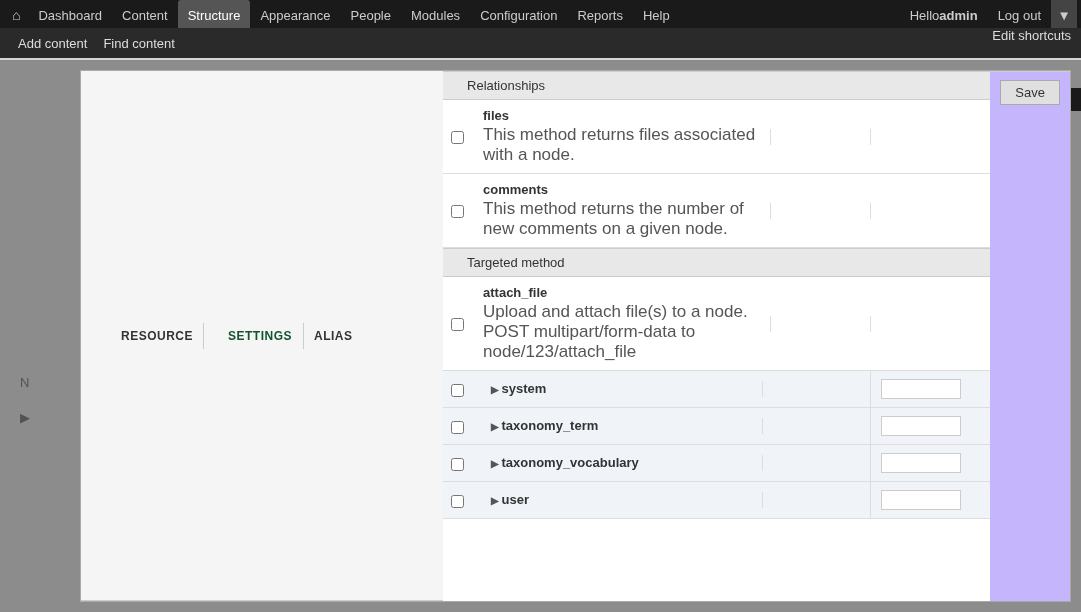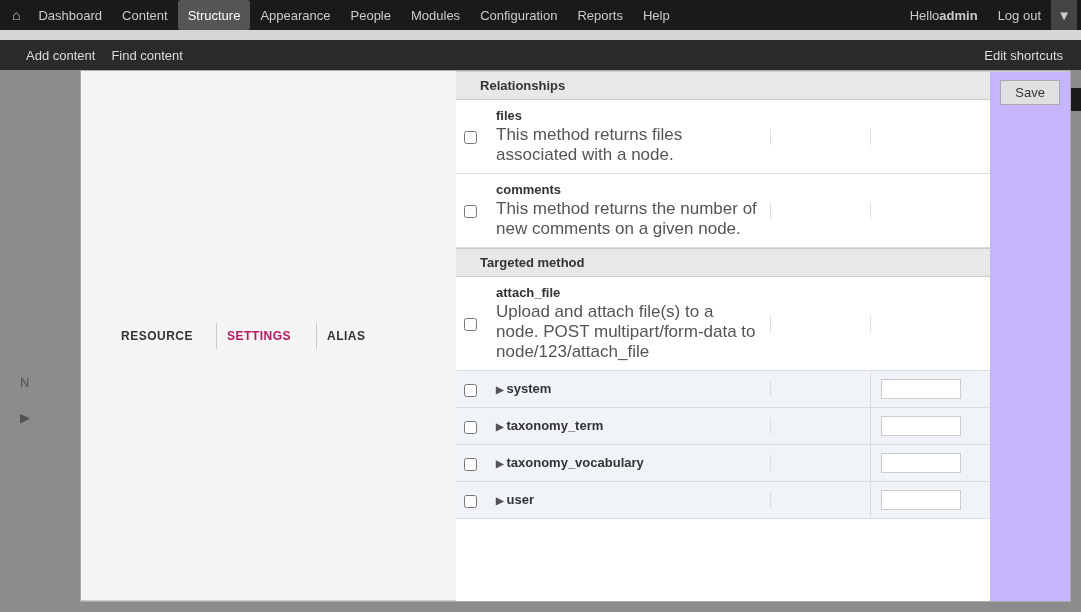--- a/index.html
+++ b/index.html
@@ -67,27 +67,27 @@
       height: 30px;
       cursor: pointer;
       display: flex;
       align-items: center;
       justify-content: center;
     }
 
     
     .sec-nav {
       position: absolute;
-      top: 40px; left: 0; right: 0;
+      top: 28px; left: 0; right: 0;
       height: 30px;
       background: #2a2a2a;
       display: flex;
-      align-items: center;
+      align-items: flex-start;
       z-index: 10;
-      padding: 0 18px;
+      padding: 0 10px;
     }
     .sec-nav .sec-item {
       color: #ddd;
       padding: 0 8px;
       height: 30px;
       display: flex;
       align-items: center;
       cursor: pointer;
       font-size: 13px;
     }
@@ -195,28 +195,27 @@
       flex: 1;
       padding: 6px 10px;
       font-weight: bold;
       font-size: 12px;
       color: #333;
       text-transform: uppercase;
       letter-spacing: 0.5px;
     }
     .th-settings {
       width: 100px;
-      padding: 6px 10px;
+      padding: 6px 24px;
       font-weight: bold;
       font-size: 12px;
-      color: #be185d;
+      color: #14532d;
       text-transform: uppercase;
       letter-spacing: 0.5px;
       border-left: 1px solid #ccc;
-      margin-left: 13px;
     }
     .th-alias {
       width: 140px;
       padding: 6px 10px;
       font-weight: bold;
       font-size: 12px;
       color: #333;
       text-transform: uppercase;
       letter-spacing: 0.5px;
       border-left: 1px solid #ccc;
@@ -227,34 +226,35 @@
       flex: 1;
       overflow-y: auto;
     }
 
     
     .section-header {
       background: #e8e8e8;
       border-bottom: 1px solid #ccc;
       border-top: 1px solid #ccc;
       padding: 6px 24px;
-      font-weight: bold;
+      font-weight: normal;
       font-size: 13px;
       color: #333;
     }
 
     
     .data-row {
       display: flex;
       border-bottom: 1px solid #ddd;
       align-items: center;
       background: #fff;
     }
     .data-row.light-bg {
       background: #f0f4f8;
+      gap: 8px;
     }
     .row-checkbox {
       width: 30px;
       padding: 10px 8px;
       display: flex;
       align-items: flex-start;
       flex-shrink: 0;
     }
     .row-checkbox input[type="checkbox"] {
       cursor: pointer;

